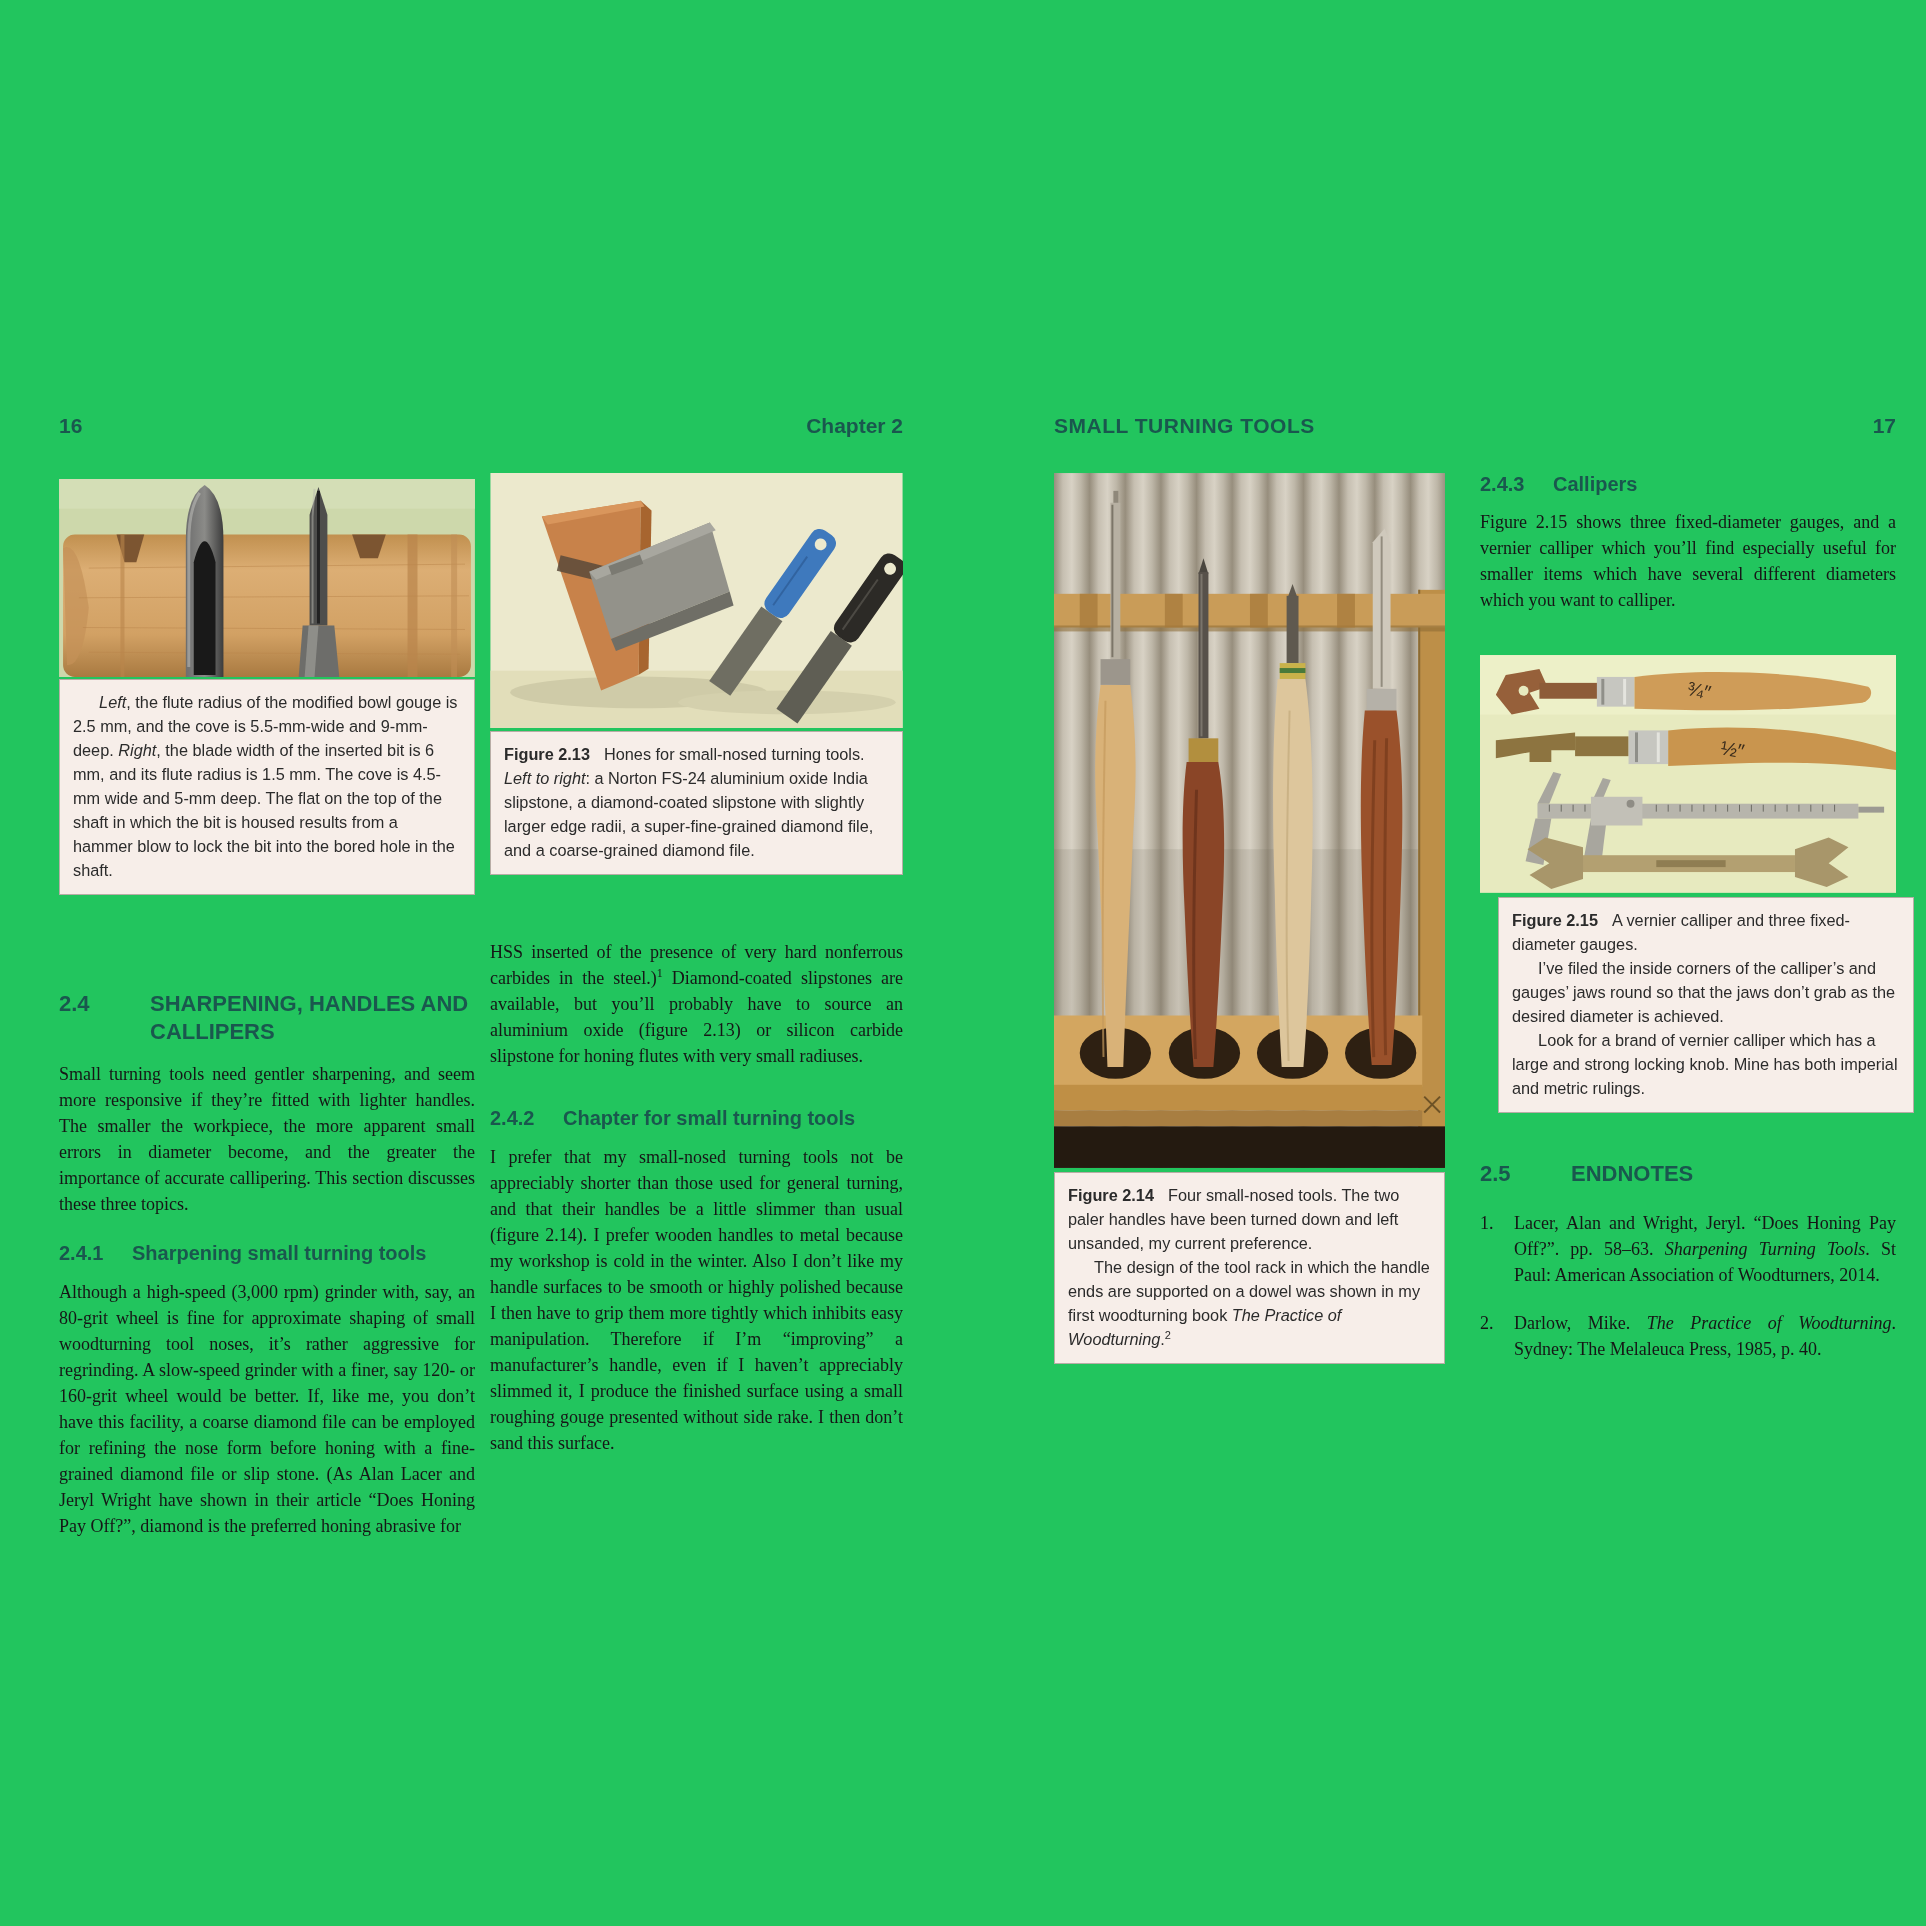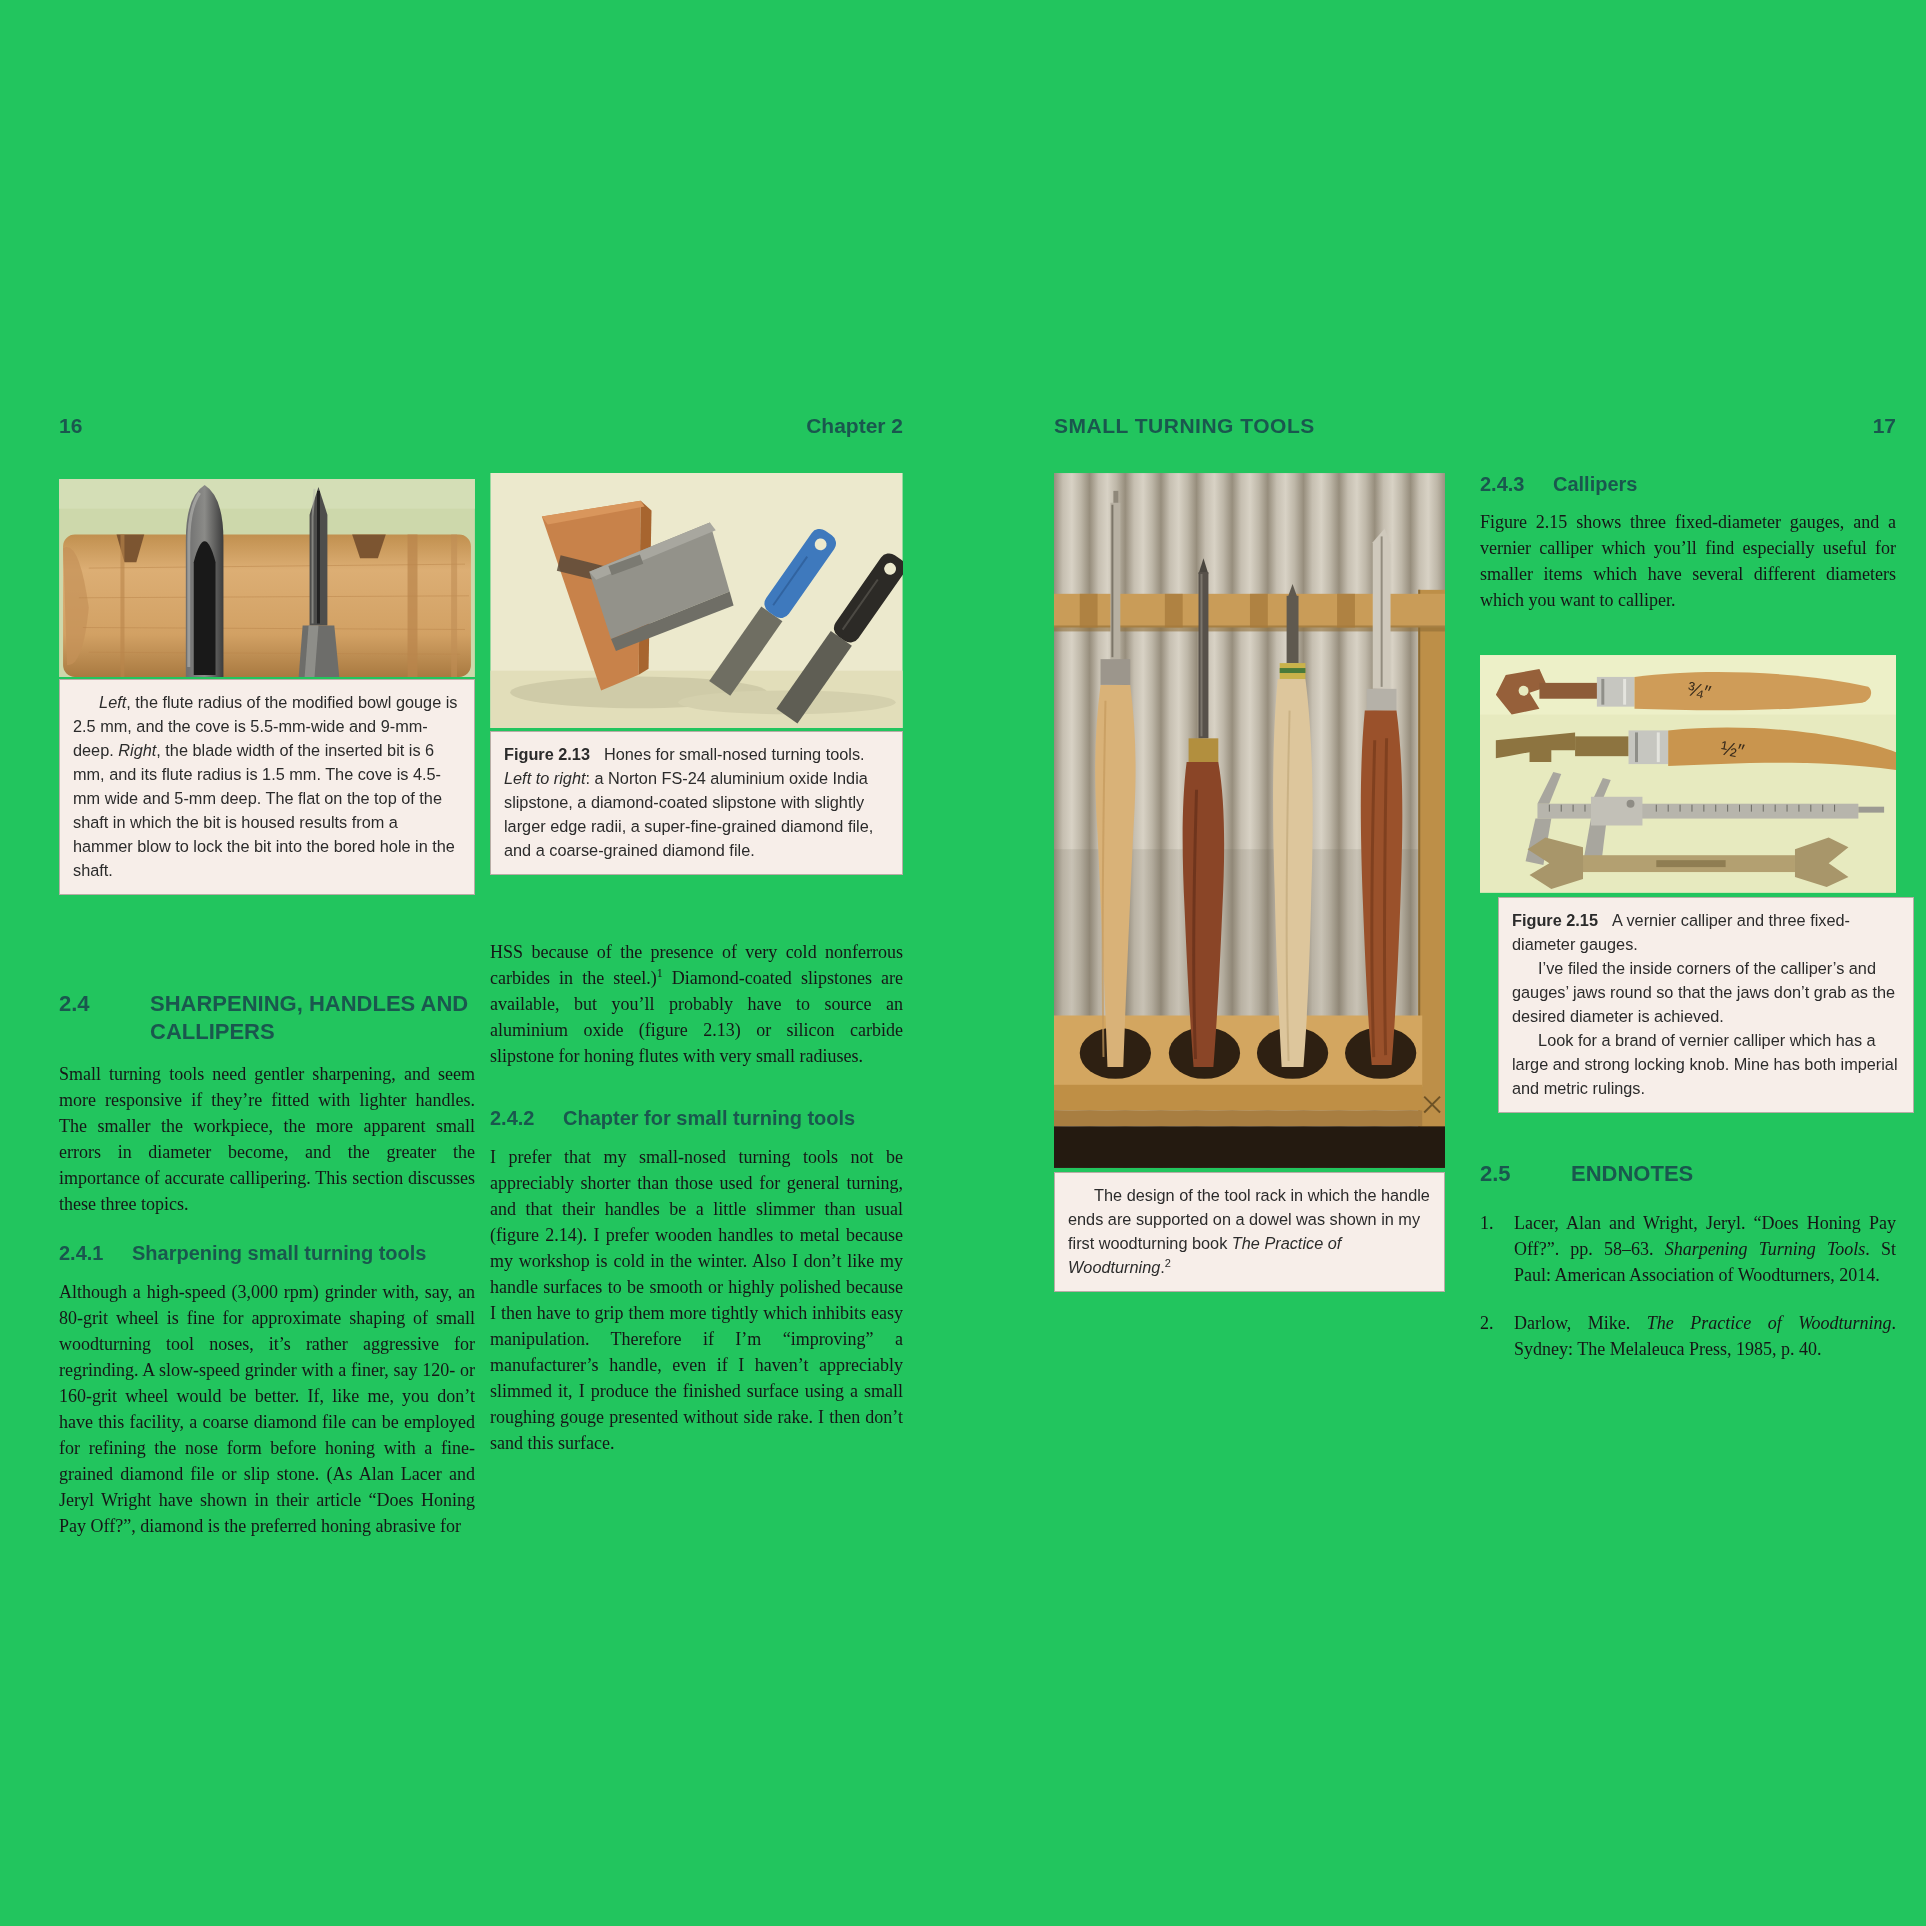--- a/index.html
+++ b/index.html
@@ -139,21 +139,21 @@
       <rect x="96" y="-14" width="100" height="28" rx="10" fill="#2c2a26"></rect>
       <circle cx="182" cy="0" r="6" fill="#ece9cd"></circle>
       <line x1="104" y1="-4" x2="166" y2="-4" stroke="#55524c" stroke-width="2" opacity="0.8"></line>
     </g>
   </svg>
 
   <div class="abs capbox" style="left:490px;top:731px;width:385px;">
     <p><span class="fig-label">Figure 2.13</span><span>Hones for small-nosed turning tools. </span><i>Left to right</i><span>: a Norton FS-24 aluminium oxide India slipstone, a diamond-coated slipstone with slightly larger edge radii, a super-fine-grained diamond file, and a coarse-grained diamond file.</span></p>
   </div>
 
-  <p class="abs body-p" style="left:490px;top:939px;width:413px;"><span>HSS because of the presence of very cold nonferrous carbides in the steel.)</span><sup>1</sup><span> Diamond-coated slipstones are available, but you’ll probably have to source an aluminium oxide (figure 2.13) or silicon carbide slipstone for honing flutes with very small radiuses.</span></p>
+  <p class="abs body-p" style="left:490px;top:939px;width:413px;"><span>HSS inserted of the presence of very hard nonferrous carbides in the steel.)</span><sup>1</sup><span> Diamond-coated slipstones are available, but you’ll probably have to source an aluminium oxide (figure 2.13) or silicon carbide slipstone for honing flutes with very small radiuses.</span></p>
 
   <div class="abs h-sub" style="left:490px;top:1105px;width:413px;">
     <span class="num">2.4.2</span>
     <span>Chapter for small turning tools</span>
   </div>
 
   <p class="abs body-p" style="left:490px;top:1144px;width:413px;">I prefer that my small-nosed turning tools not be appreciably shorter than those used for general turning, and that their handles be a little slimmer than usual (figure 2.14). I prefer wooden handles to metal because my workshop is cold in the winter. Also I don’t like my handle surfaces to be smooth or highly polished because I then have to grip them more tightly which inhibits easy manipulation. Therefore if I’m “improving” a manufacturer’s handle, even if I haven’t appreciably slimmed it, I produce the finished surface using a small roughing gouge presented without side rake. I then don’t sand this surface.</p>
 
   <svg class="abs photo" style="left:1054px;top:473px;" width="391" height="695" viewBox="0 0 395 702" role="img" aria-label="Four small-nosed tools in a rack">
     <defs>
@@ -223,20 +223,21 @@
       <path d="M314,240 L346,240 C353,292 353,352 350,432 C347,512 344,562 341,598 L321,598 C318,562 315,512 312,432 C309,352 309,292 314,240 Z" fill="#9a512b"></path>
       <path d="M324,270 C321,380 320,500 323,590 M336,268 C334,380 333,500 335,588" stroke="#6f3517" stroke-width="3" fill="none" opacity="0.6"></path>
     </g>
 
     <rect x="0" y="618" width="372" height="26" fill="#bf8f45"></rect>
     <rect x="0" y="644" width="372" height="16" fill="#a87e41"></rect>
     <rect x="0" y="660" width="395" height="42" fill="#241a10"></rect>
   </svg>
 
   <div class="abs capbox" style="left:1054px;top:1172px;width:363px;">
+    <p><span class="fig-label">Figure 2.14</span><span>Four small-nosed tools. The two paler handles have been turned down and left unsanded, my current preference.</span></p>
     <p class="ind"><span>The design of the tool rack in which the handle ends are supported on a dowel was shown in my first woodturning book </span><i>The Practice of Woodturning</i><span>.</span><sup>2</sup></p>
   </div>
 
   <div class="abs h-sub" style="left:1480px;top:471px;width:416px;">
     <span class="num">2.4.3</span>
     <span>Callipers</span>
   </div>
 
   <p class="abs body-p" style="left:1480px;top:509px;width:416px;">Figure 2.15 shows three fixed-diameter gauges, and a vernier calliper which you’ll find especially useful for smaller items which have several different diameters which you want to calliper.</p>
 

